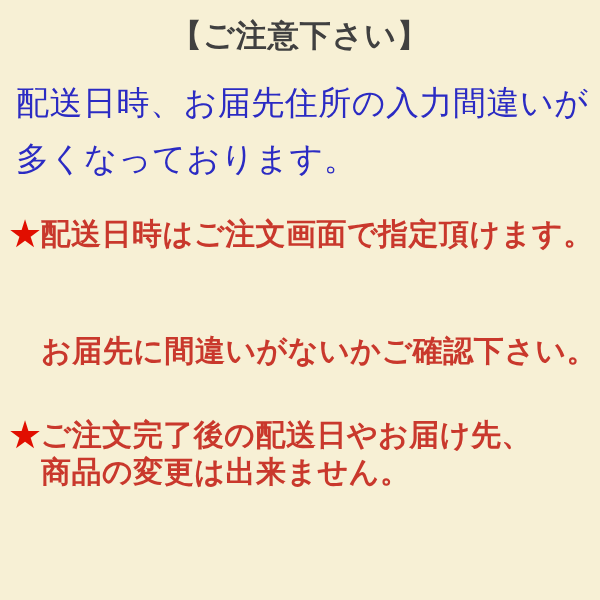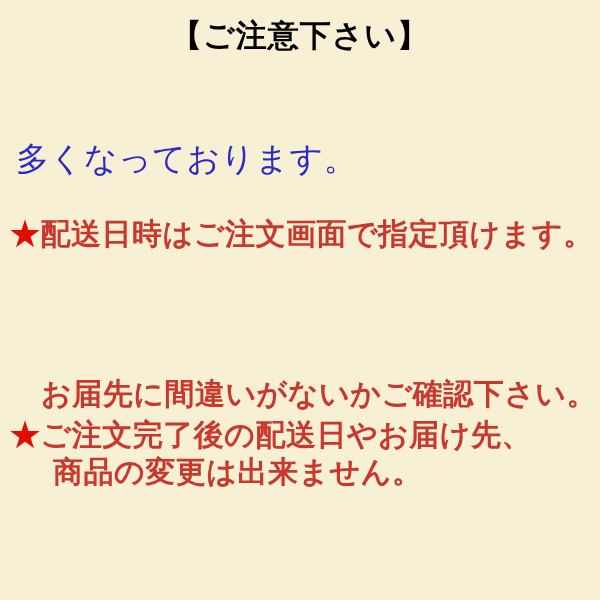--- a/index.html
+++ b/index.html
@@ -19,52 +19,53 @@
     white-space: nowrap;
     line-height: 1;
   }
   .title {
     top: 20px;
     left: 0;
     width: 600px;
     text-align: center;
     font-size: 31px;
     font-weight: bold;
-    color: #000000;
+    color: #404040;
     letter-spacing: 1px;
   }
   .intro {
     color: #2B2BC3;
     font-size: 33px;
     letter-spacing: 0.5px;
   }
   .intro-1 { top: 86px;  left: 16px; }
   .intro-2 { top: 142px; left: 16px; }
   .bullet {
     color: #C9382C;
     font-size: 30px;
     letter-spacing: 0.5px;
     font-weight: bold;
   }
   .b1   { top: 219px; left: 10px; }
   .b2a  { top: 278px; left: 10px; }
-  .b2b  { top: 336px; left: 41px; margin-top: 43px; }
+  .b2b  { top: 336px; left: 41px; }
   .b3a  { top: 397px; left: 10px; margin-top: 23px; }
-  .b3b  { top: 457px; left: 41px; margin-left: 12px; }
+  .b3b  { top: 457px; left: 41px; }
   .star {
     color: #E10E00;
   }
 </style>
 </head>
 <body>
 
 <div class="canvas">
 
   <div class="line title">【ご注意下さい】</div>
 
+  <div class="line intro intro-1">配送日時、お届先住所の入力間違いが</div>
 
   <div class="line intro intro-2">多くなっております。</div>
 
   <div class="line bullet b1"><span class="star">★</span><span>配送日時はご注文画面で指定頂けます。</span></div>
 
 
   <div class="line bullet b2b">お届先に間違いがないかご確認下さい。</div>
 
   <div class="line bullet b3a"><span class="star">★</span><span>ご注文完了後の配送日やお届け先、</span></div>
 

